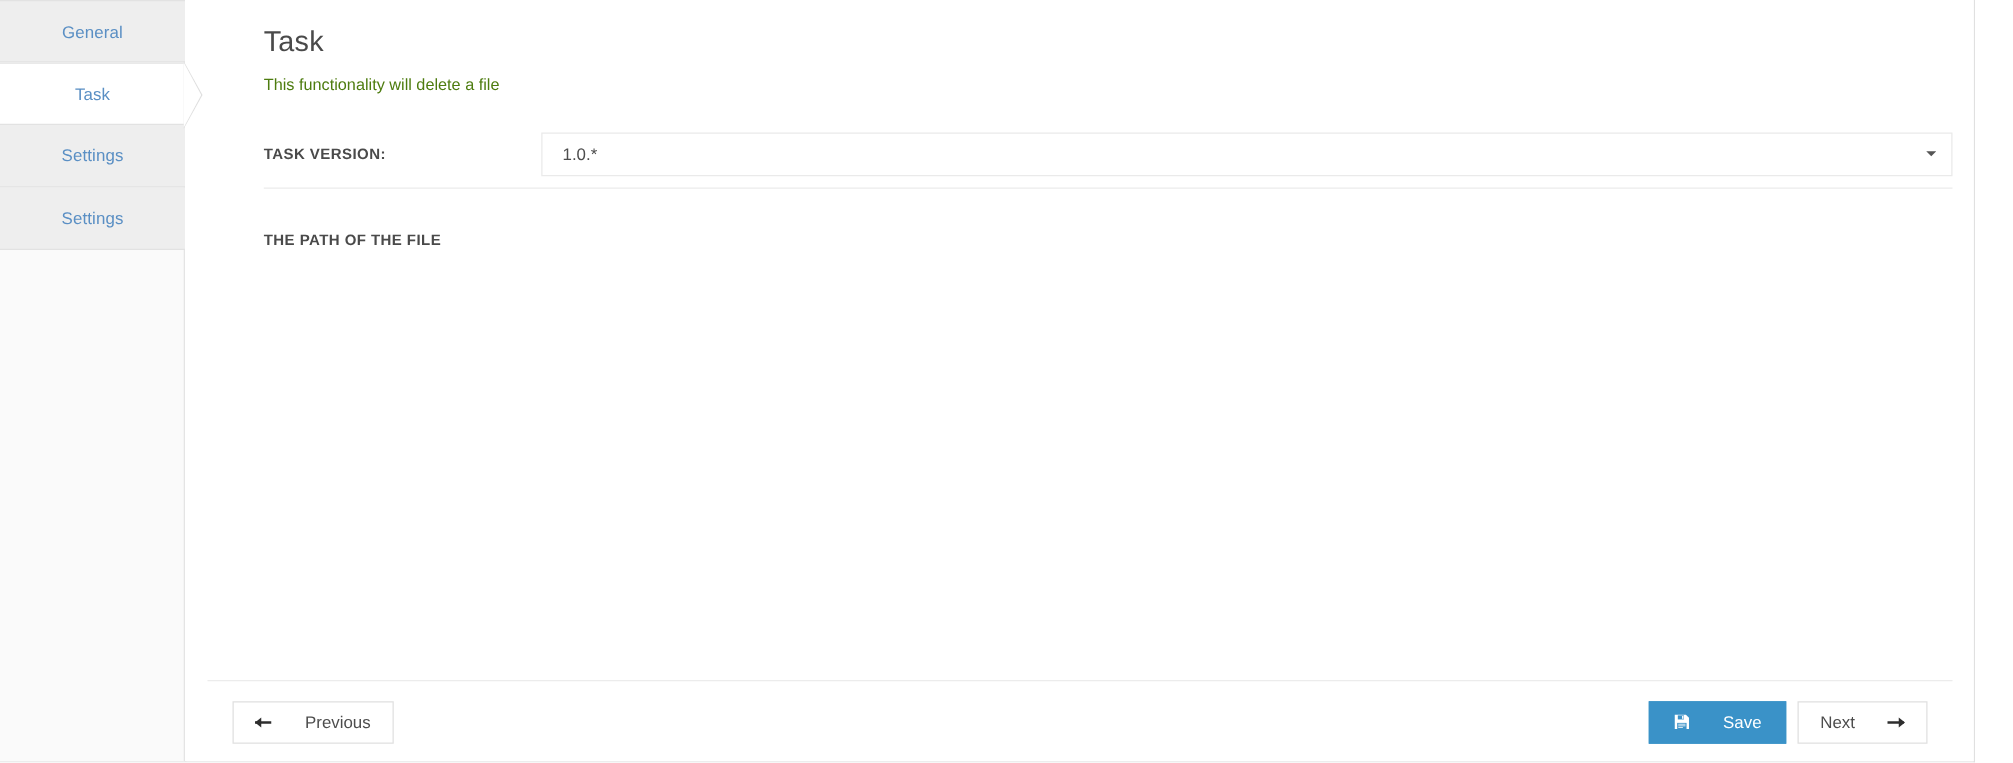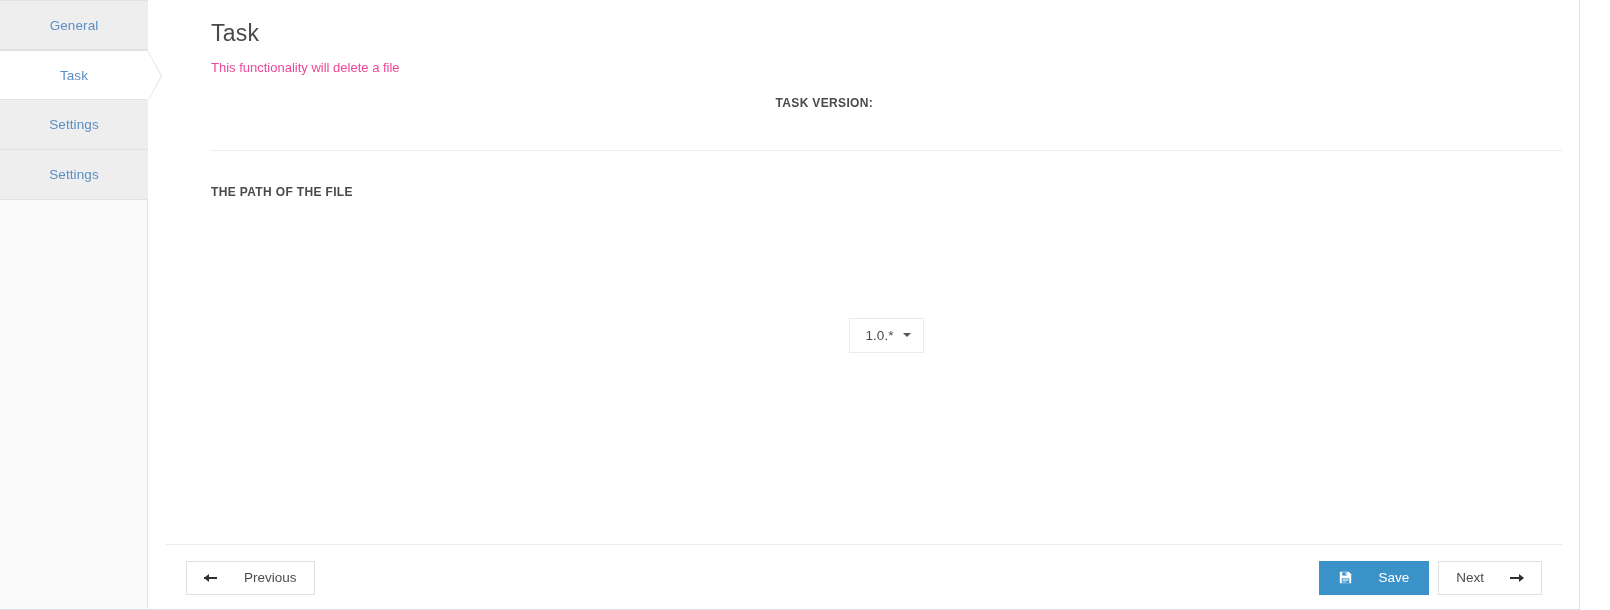--- a/index.html
+++ b/index.html
@@ -103,21 +103,21 @@
     font-size: 23px;
     font-weight: 400;
     color: #4a4a4a;
     letter-spacing: 0.2px;
     line-height: 30px;
   }
 
   .page-subtitle {
     margin-top: 12px;
     font-size: 13px;
-    color: #ec4899;
+    color: #4d7c0f;
   }
 
   .env-block {
     position: absolute;
     right: 17px;
     top: 22px;
     display: flex;
     align-items: center;
   }
 
@@ -166,21 +166,21 @@
 
   
   .form-area { padding: 0 17px 0 62px; }
 
   .form-row {
     display: flex;
     align-items: center;
     height: 55px;
   }
 
-  .form-row.divided { border-bottom: 1px solid #ececec; flex-direction: column; }
+  .form-row.divided { border-bottom: 1px solid #ececec; }
 
   .field-label {
     width: 222px;
     flex: 0 0 222px;
     font-size: 12px;
     font-weight: bold;
     color: #4a4a4a;
     letter-spacing: 0.35px;
     text-transform: uppercase;
   }

